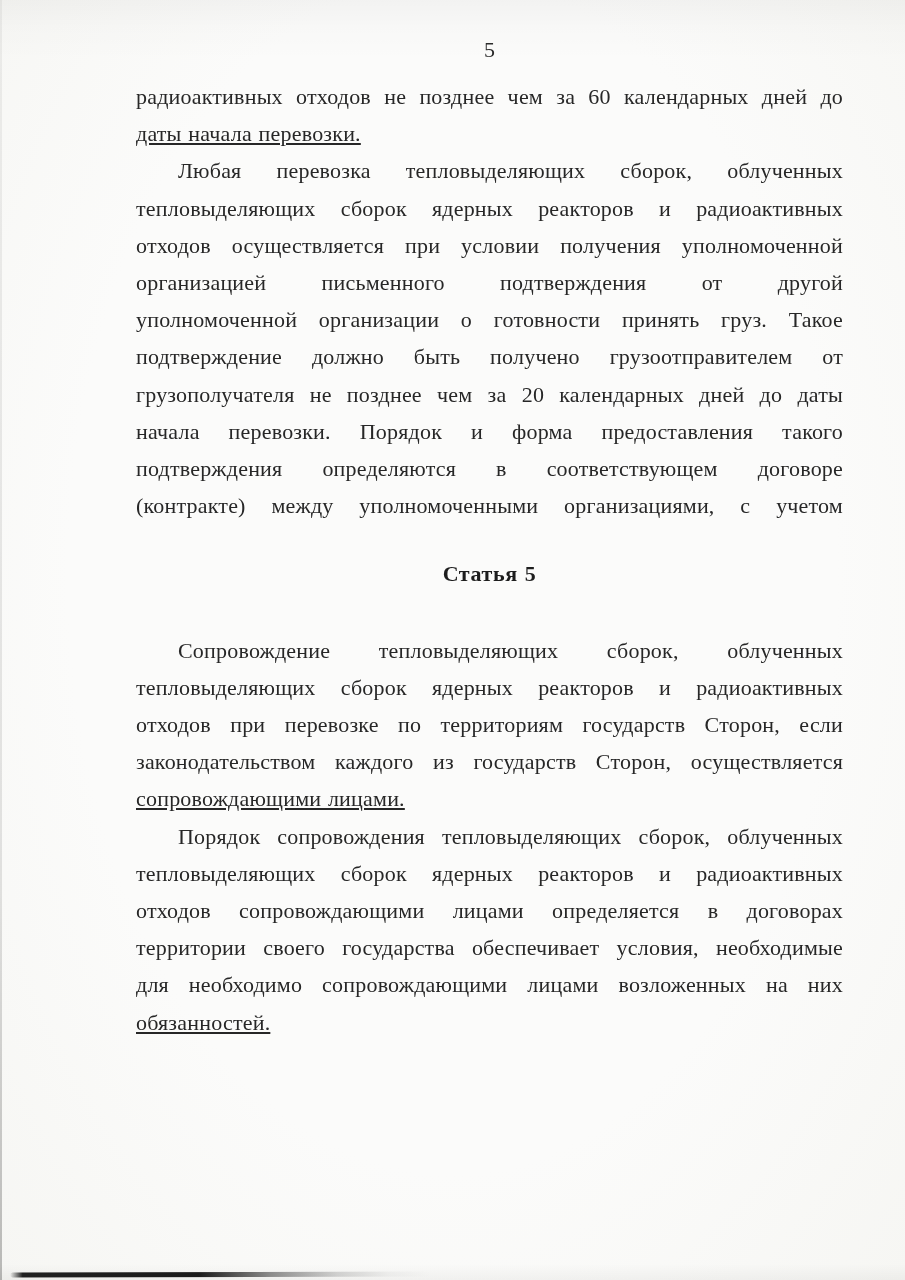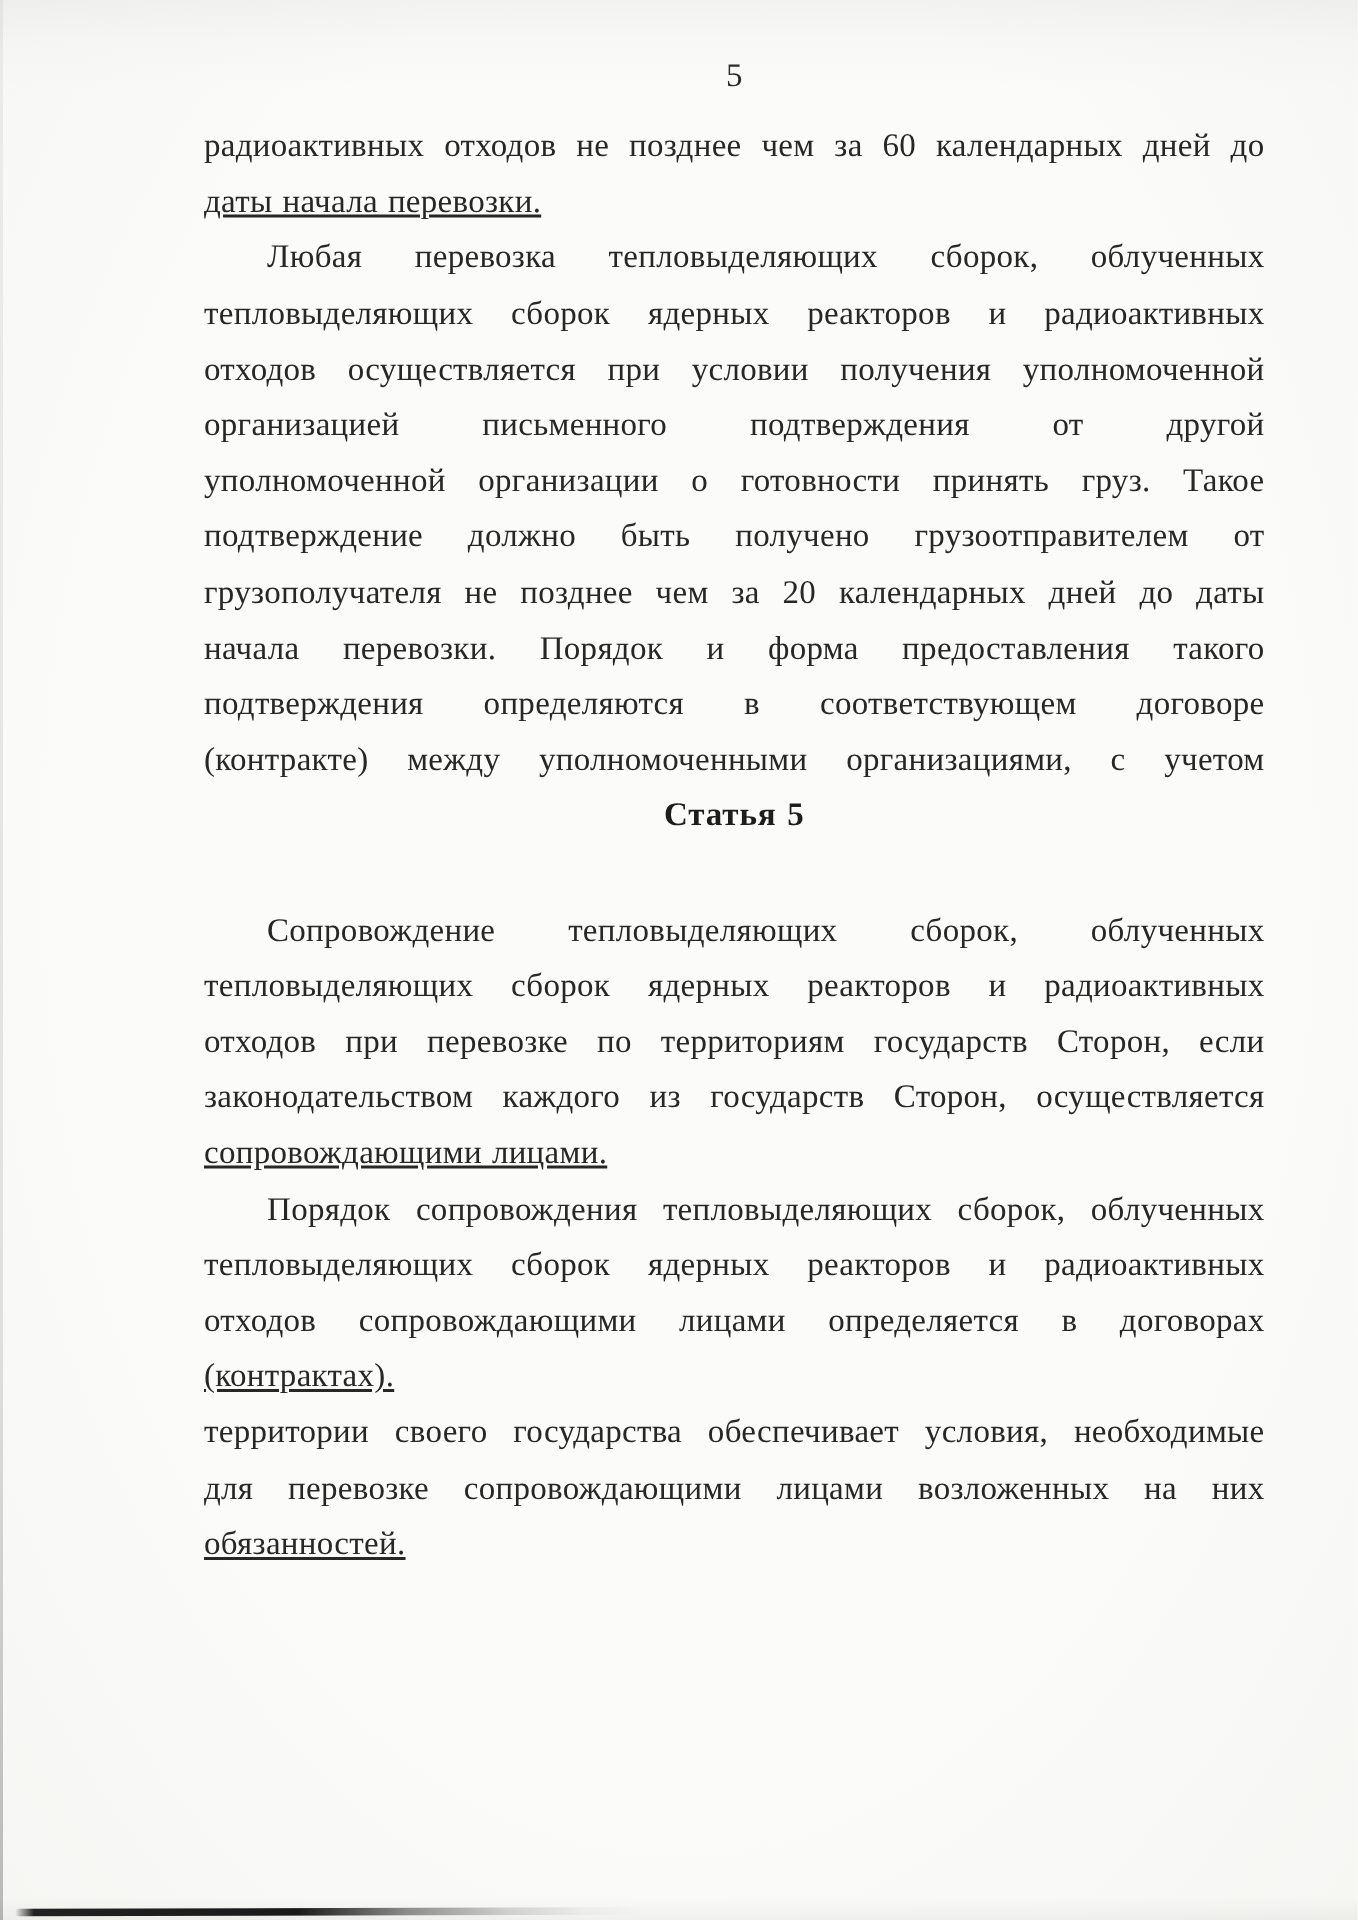--- a/index.html
+++ b/index.html
@@ -35,20 +35,21 @@
     color: #272727;
   }
   .jl {
     text-align: justify;
     text-align-last: justify;
     white-space: normal;
   }
   .jl.last { text-align-last: left; text-decoration: underline; }
   .jl.ind { text-indent: 42px; }
   .heading {
+    margin-top: 31px;
     margin-bottom: 39px;
     font-weight: 700;
     text-align: center;
     letter-spacing: 0.6px;
     color: #1d1d1d;
   }
   .edge-left {
     position: absolute;
     left: 0; top: 0; width: 2px; height: 100%;
     background: linear-gradient(180deg, rgba(0,0,0,0.05) 0%, rgba(0,0,0,0.10) 70%, rgba(0,0,0,0.25) 100%);
@@ -101,24 +102,23 @@
 
     <div class="jl ind">Сопровождение тепловыделяющих сборок, облученных</div>
     <div class="jl">тепловыделяющих сборок ядерных реакторов и радиоактивных</div>
     <div class="jl">отходов при перевозке по территориям государств Сторон, если</div>
     <div class="jl">законодательством каждого из государств Сторон, осуществляется</div>
     <div class="jl last">сопровождающими лицами.</div>
 
     <div class="jl ind">Порядок сопровождения тепловыделяющих сборок, облученных</div>
     <div class="jl">тепловыделяющих сборок ядерных реакторов и радиоактивных</div>
     <div class="jl">отходов сопровождающими лицами определяется в договорах</div>
-    <div class="jl last">(контрактах).</div>
 
     <div class="jl">территории своего государства обеспечивает условия, необходимые</div>
-    <div class="jl">для перевозке сопровождающими лицами возложенных на них</div>
+    <div class="jl">для необходимо сопровождающими лицами возложенных на них</div>
     <div class="jl last">обязанностей.</div>
   </div>
 
   <div class="edge-left"></div>
   <div class="bottom-shade"></div>
   <div class="bottom-scan-line"></div>
 
 </div>
 
 </body></html>

